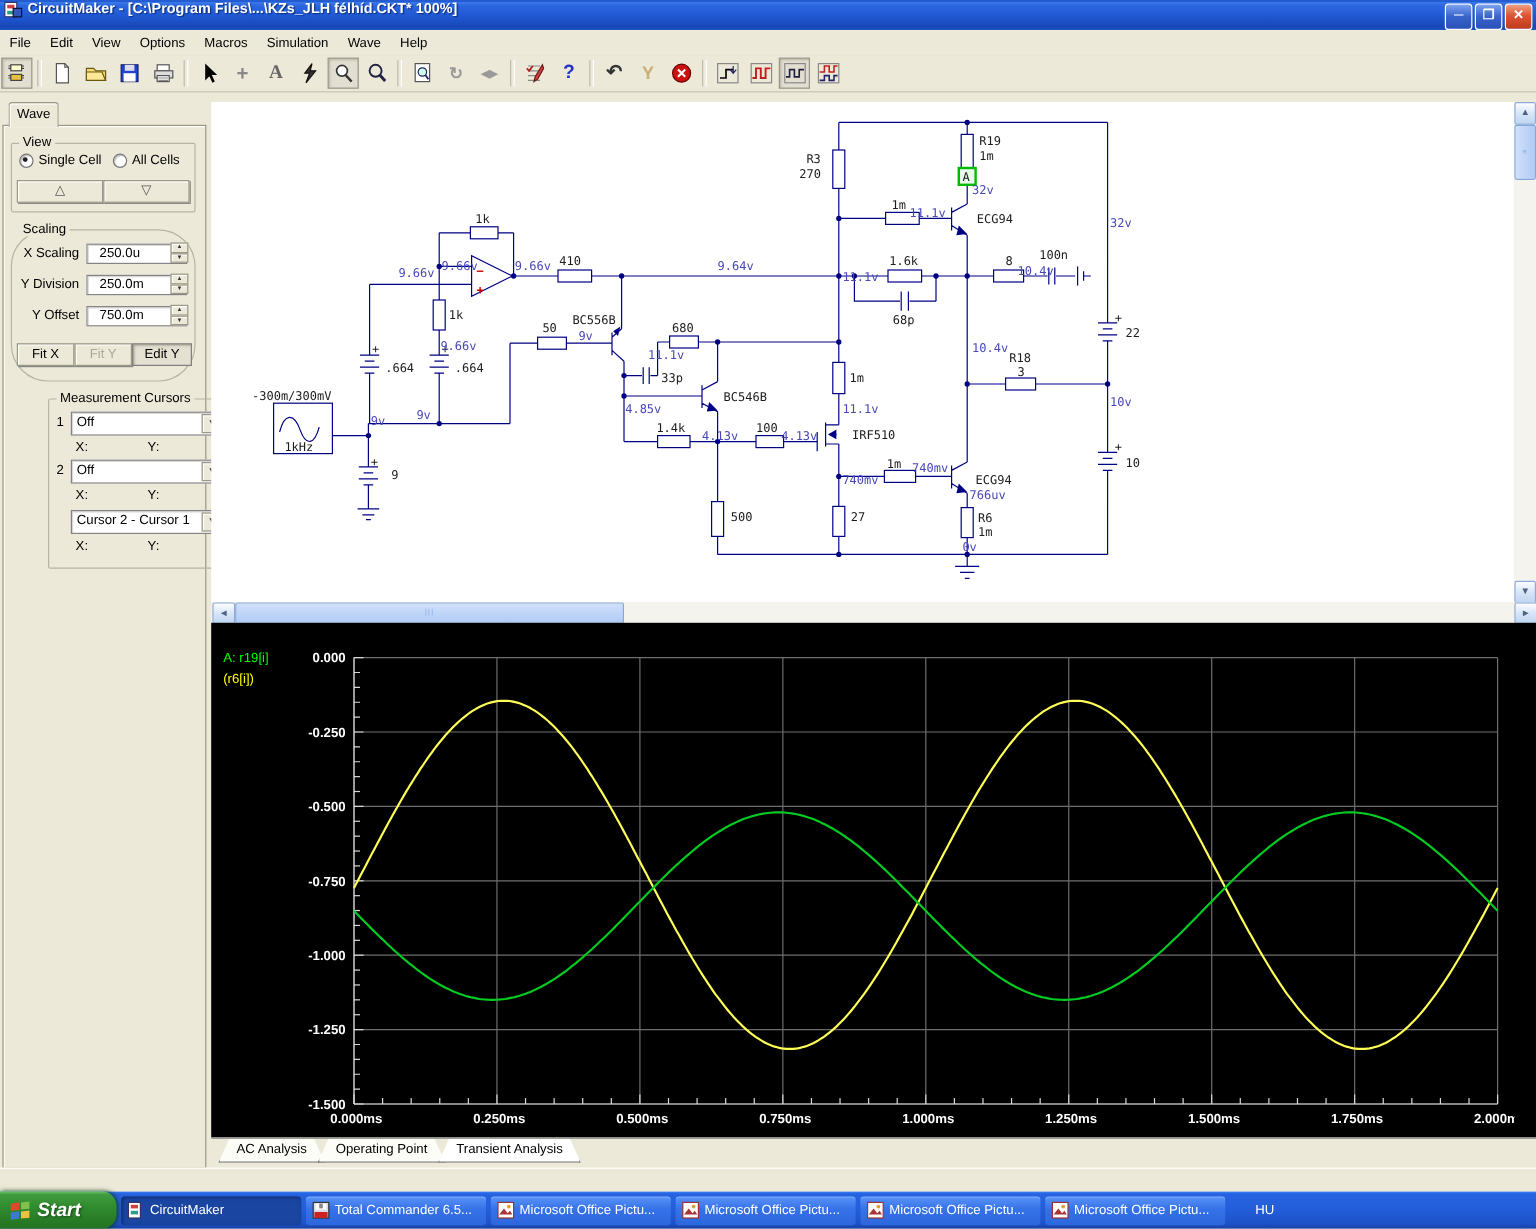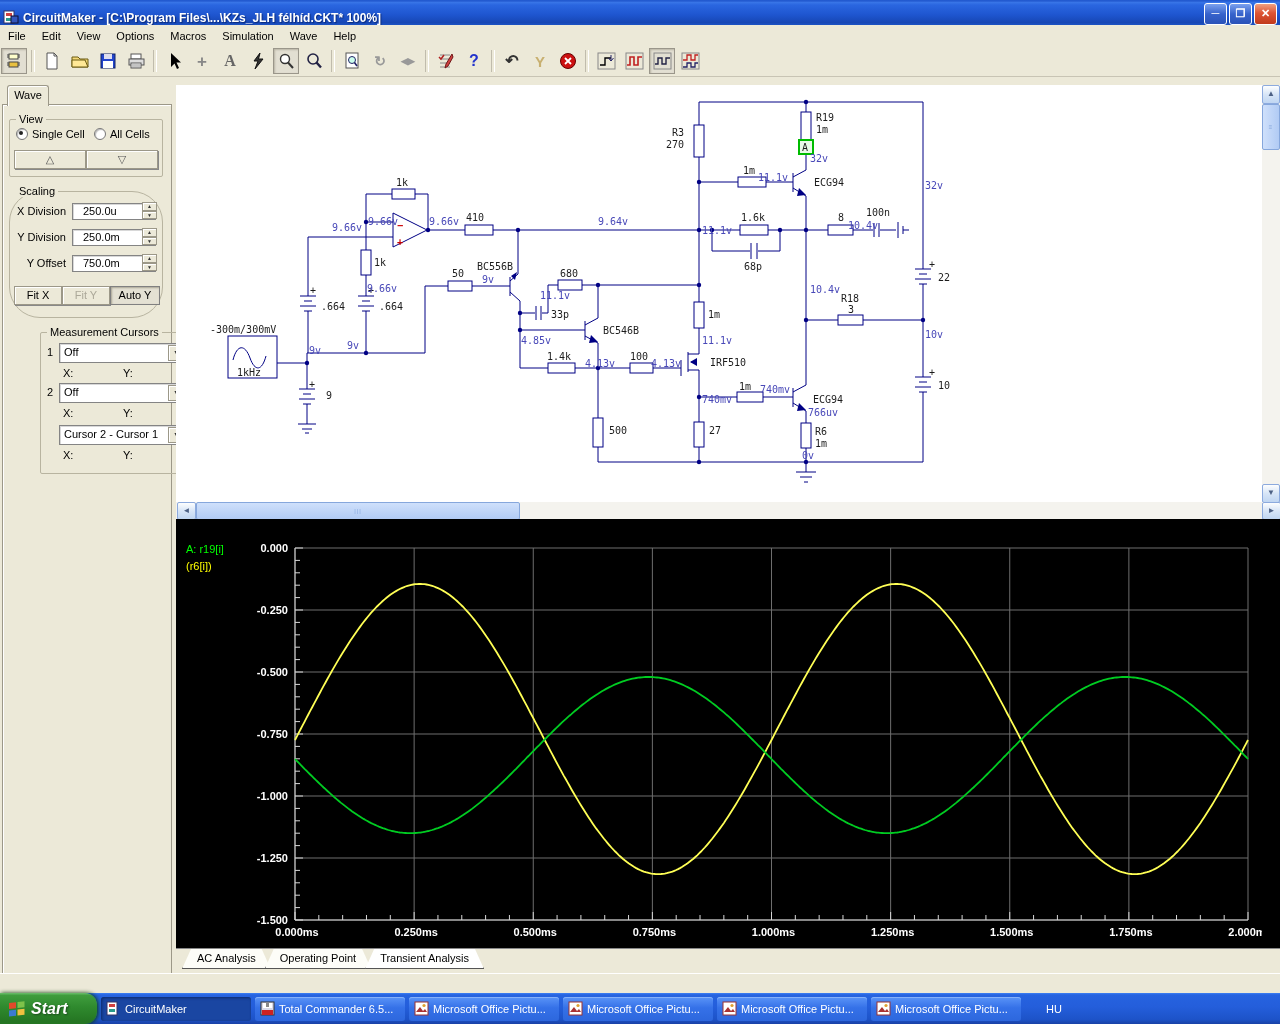--- a/index.html
+++ b/index.html
@@ -4,21 +4,21 @@
 <style>
   html,body{margin:0;padding:0;}
   body{width:1280px;height:1024px;position:relative;overflow:hidden;
        background:#ece9d8;font-family:"Liberation Sans",sans-serif;
        -webkit-font-smoothing:antialiased;}
   .abs{position:absolute;}
 
   
   #titlebar{left:0;top:0;width:1280px;height:25px;
     background:linear-gradient(180deg,#2964d8 0%,#1c50c8 4%,#3a77e8 8%,#2a66e0 20%,#1e55cf 60%,#1747b5 90%,#1c53c4 100%);
-    display:flex;align-items:flex-end;color:#fff;}
+    display:flex;align-items:flex-start;color:#fff;}
   #title-text{font-size:12px;font-weight:bold;margin-left:4px;text-shadow:1px 1px 1px #0a2a7a;white-space:nowrap;}
   #app-icon{width:16px;height:16px;margin-left:3px;flex:0 0 auto;}
   .winbtns{position:absolute;right:3px;top:3px;display:flex;gap:2px;}
   .winbtn{width:21px;height:20px;border-radius:3px;border:1px solid #fff;
     background:linear-gradient(180deg,#7ba1ee,#3763cc 50%,#2a52b8);color:#fff;
     font-size:11px;line-height:18px;text-align:center;font-weight:bold;}
   .winbtn.close{background:linear-gradient(180deg,#f0a080,#dd5434 45%,#c13a1c);}
 
   
   #menubar{left:0;top:25px;width:1280px;height:21px;background:#ece9d8;display:flex;align-items:center;
@@ -280,41 +280,41 @@
       <div class="radio-row" style="left:84px;top:8px;">
         <span class="radio"></span>
         <span>All Cells</span>
       </div>
       <div class="pbtn" style="left:4px;top:30px;width:70px;height:17px;line-height:16px;">△</div>
       <div class="pbtn" style="left:76px;top:30px;width:70px;height:17px;line-height:16px;">▽</div>
     </div>
 
     <div class="group" style="top:86px;height:125px;border-radius:31px;">
       <span class="group-label">Scaling</span>
-      <span class="fld-label" style="left:0px;top:13px;">X Division</span>
+      <span class="fld-label" style="left:0px;top:13px;">X Scaling</span>
       <div class="fld" style="left:62px;top:11px;">250.0u</div>
       <div class="spin" style="left:132px;top:10px;">
           <span>▲</span>
           <span>▼</span>
         </div>
       <span class="fld-label" style="left:0px;top:39px;">Y Division</span>
       <div class="fld" style="left:62px;top:37px;">250.0m</div>
       <div class="spin" style="left:132px;top:36px;">
           <span>▲</span>
           <span>▼</span>
         </div>
       <span class="fld-label" style="left:0px;top:65px;">Y Offset</span>
       <div class="fld" style="left:62px;top:63px;">750.0m</div>
       <div class="spin" style="left:132px;top:62px;">
           <span>▲</span>
           <span>▼</span>
         </div>
       <div class="pbtn" style="left:4px;top:94px;width:46px;height:17px;line-height:16px;color:#000;">Fit X</div>
       <div class="pbtn dis" style="left:52px;top:94px;width:46px;height:17px;line-height:16px;">Fit Y</div>
-      <div class="pbtn down" style="left:100px;top:94px;width:48px;height:17px;line-height:16px;color:#000;">Auto Y</div>
+      <div class="pbtn down" style="left:100px;top:94px;width:48px;height:17px;line-height:16px;color:#000;">Edit Y</div>
     </div>
 
     <div class="group" style="top:227px;height:140px;margin-left:31px;">
       <span class="group-label">Measurement Cursors</span>
       <span class="xy" style="left:6px;top:13px;">1</span>
       <div class="combo" style="left:18px;top:10px;width:122px;">
         <span>Off</span>
         <span class="arrow">▼</span>
       </div>
       <span class="xy" style="left:22px;top:34px;">X:</span>

